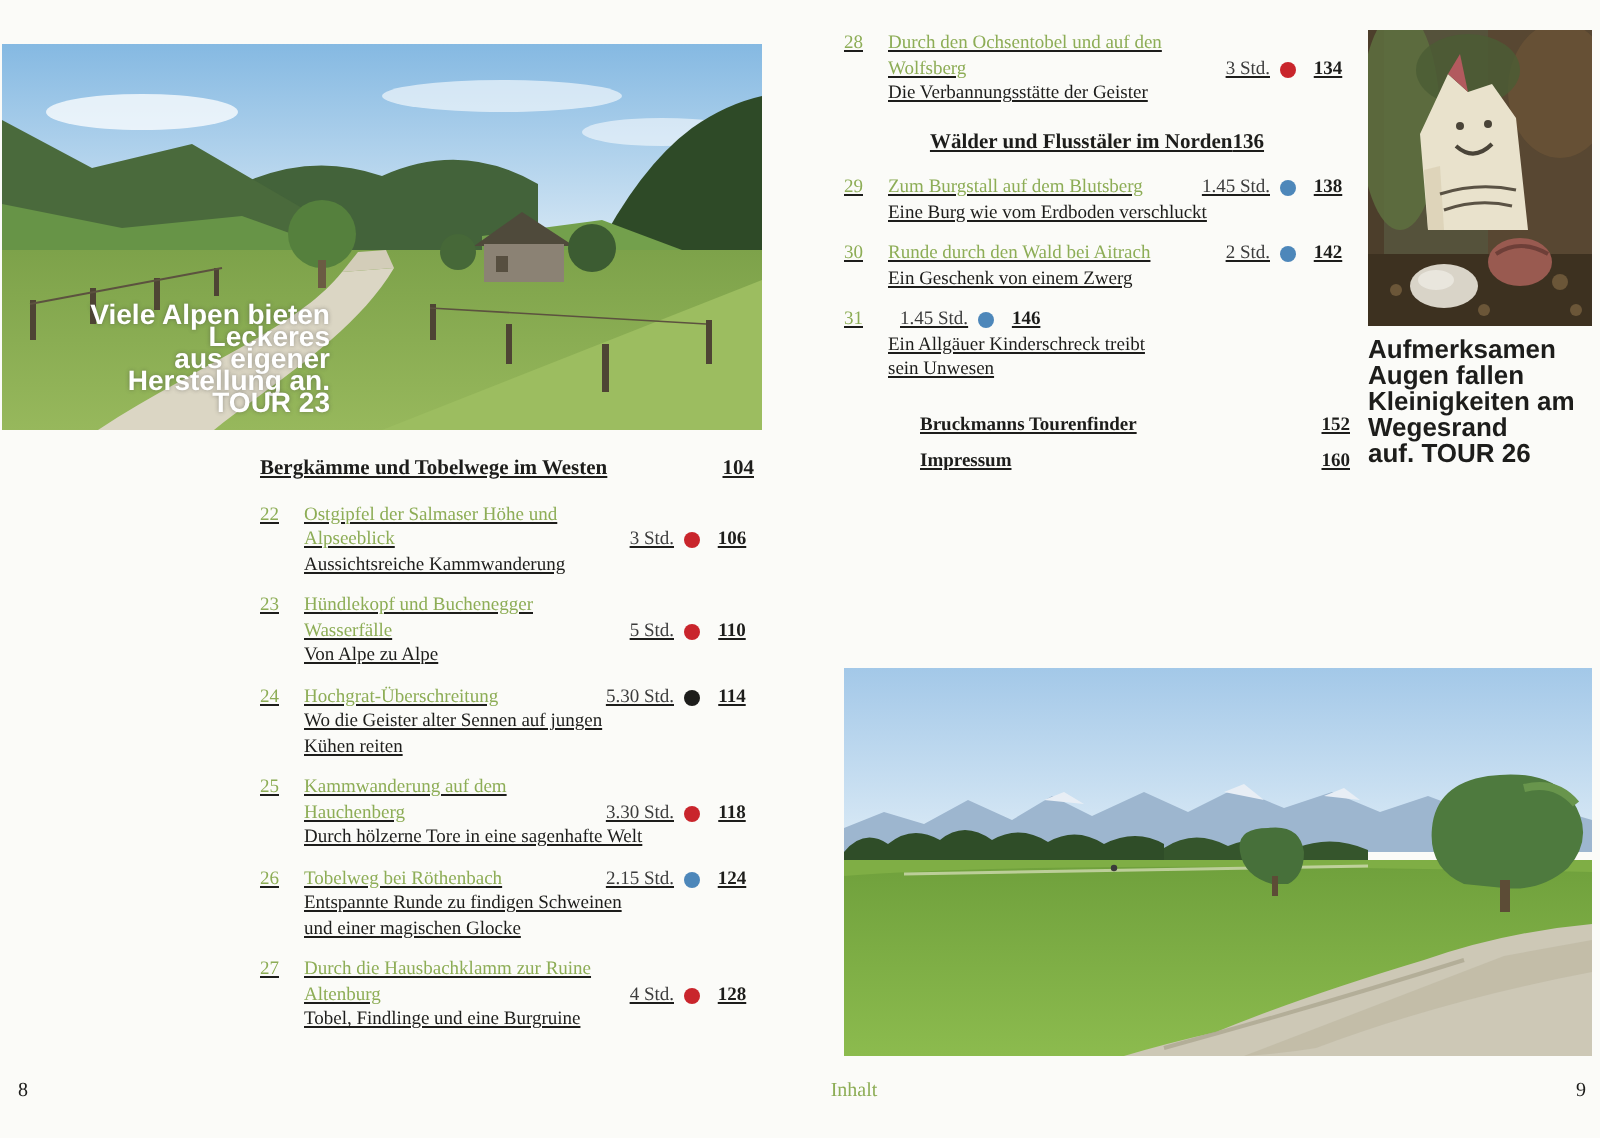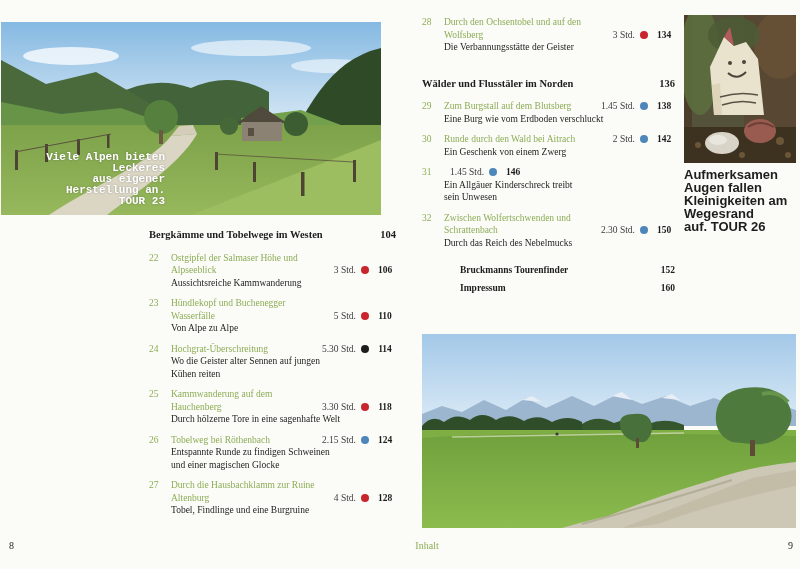--- a/index.html
+++ b/index.html
@@ -5,39 +5,39 @@
   html,body{margin:0;padding:0;}
   body{
     width:800px;height:569px;background:#fbfbf8;
     font-family:"Liberation Serif", serif;color:#1d1d1b;
     position:relative;overflow:hidden;
   }
   
   .photo{position:absolute;overflow:hidden;}
   .photo svg{display:block;width:100%;height:100%;}
   .photo-caption{
-    position:absolute;font-family:Liberation Mono, monospace;
-    font-weight:bold;font-size:11px;line-height:11px;color:#ffffff;
+    position:absolute;font-family:Liberation Sans, sans-serif;
+    font-weight:bold;font-size:14px;line-height:11px;color:#ffffff;
     text-shadow:0 0 2px rgba(60,60,60,.45);
   }
   .cap-left{left:14px;bottom:8px;width:150px;text-align:right;}
   .cap-bottomright{right:14px;top:8px;width:142px;text-align:left;}
   .caption-below{
     position:absolute;font-family:"Liberation Sans", sans-serif;
     font-weight:bold;font-size:13px;line-height:13px;color:#1d1d1b;
   }
   
-  .toc-col{position:absolute;font-size:9.5px;line-height:12.5px;}
-  #left-col{left:149px;top:229px;width:247px;}
+  .toc-col{position:absolute;font-size:9.5px;line-height:12.5px;text-decoration:underline;}
+  #left-col{left:130px;top:229px;width:247px;}
   #right-col{left:422px;top:16px;width:253px;}
   .section-head{
     display:flex;justify-content:space-between;align-items:baseline;
     font-weight:bold;font-size:10.5px;margin:0 0 10px 0;
   }
-  .section-head.mid{margin-top:24px;}
+  .section-head.mid{margin-top:12px;justify-content:center;}
   .tour{margin-bottom:8px;}
   .tour-head{display:flex;align-items:flex-end;}
   .t-num{flex:none;width:22px;align-self:flex-start;}
   .green{color:#8dad56;}
   .t-title{flex:1 1 0;min-width:0;white-space:nowrap;}
   .t-meta{flex:none;display:flex;align-items:center;gap:5px;padding-left:6px;}
   .t-dur{color:#3c3c3c;}
   .dot{width:8px;height:8px;border-radius:50%;flex:none;}
   .t-page{font-weight:bold;min-width:22px;text-align:center;}
   .tour-sub{margin-left:22px;white-space:nowrap;}
@@ -238,32 +238,20 @@
         <div class="tour-head">
           <span class="t-num green">31</span>
           <span class="t-meta">
             <span class="t-dur">1.45 Std.</span>
             <span class="dot" style="background: rgb(77, 135, 186);"></span>
             <span class="t-page">146</span>
           </span>
         </div>
         <div class="tour-sub">Ein Allgäuer Kinderschreck treibt<br>sein Unwesen</div>
       </div>
-      <div class="tour">
-        <div class="tour-head">
-          <span class="t-num green">32</span>
-          <span class="t-title green">Zwischen Wolfertschwenden und<br>Schrattenbach</span>
-          <span class="t-meta">
-            <span class="t-dur">2.30 Std.</span>
-            <span class="dot" style="background: rgb(77, 135, 186);"></span>
-            <span class="t-page">150</span>
-          </span>
-        </div>
-        <div class="tour-sub">Durch das Reich des Nebelmucks</div>
-      </div>
     </div>
   <div class="extras" id="right-extras">
       <div class="extra-row">
         <span>Bruckmanns Tourenfinder</span>
         <span>152</span>
       </div>
       <div class="extra-row">
         <span>Impressum</span>
         <span>160</span>
       </div>

